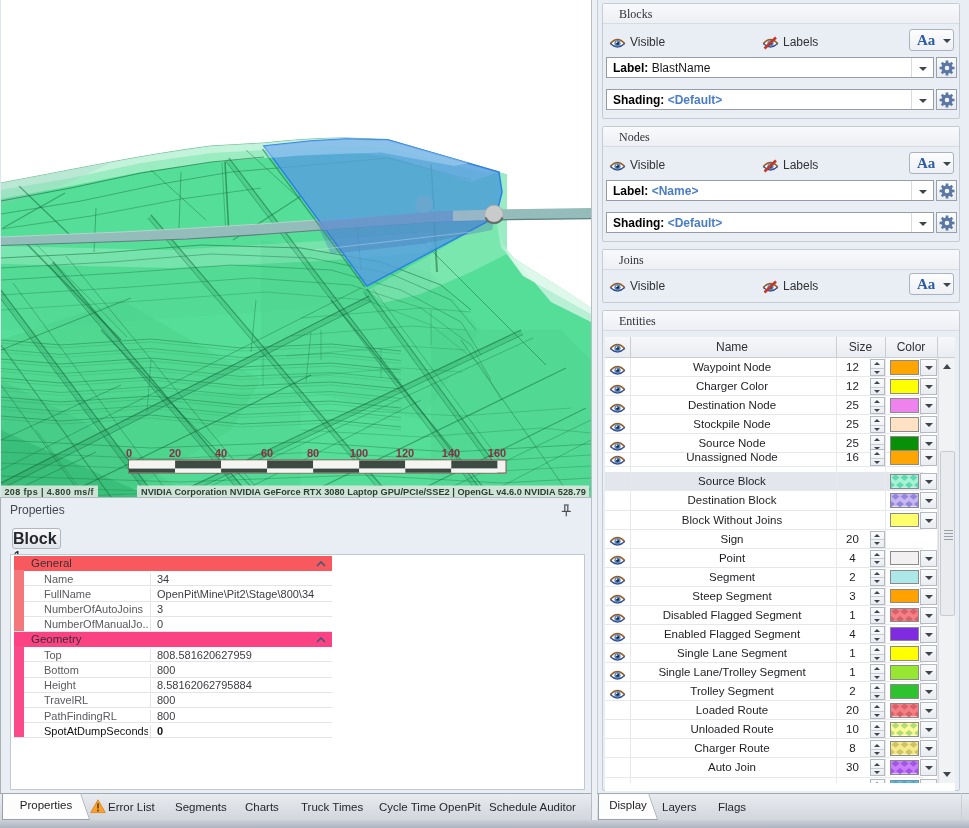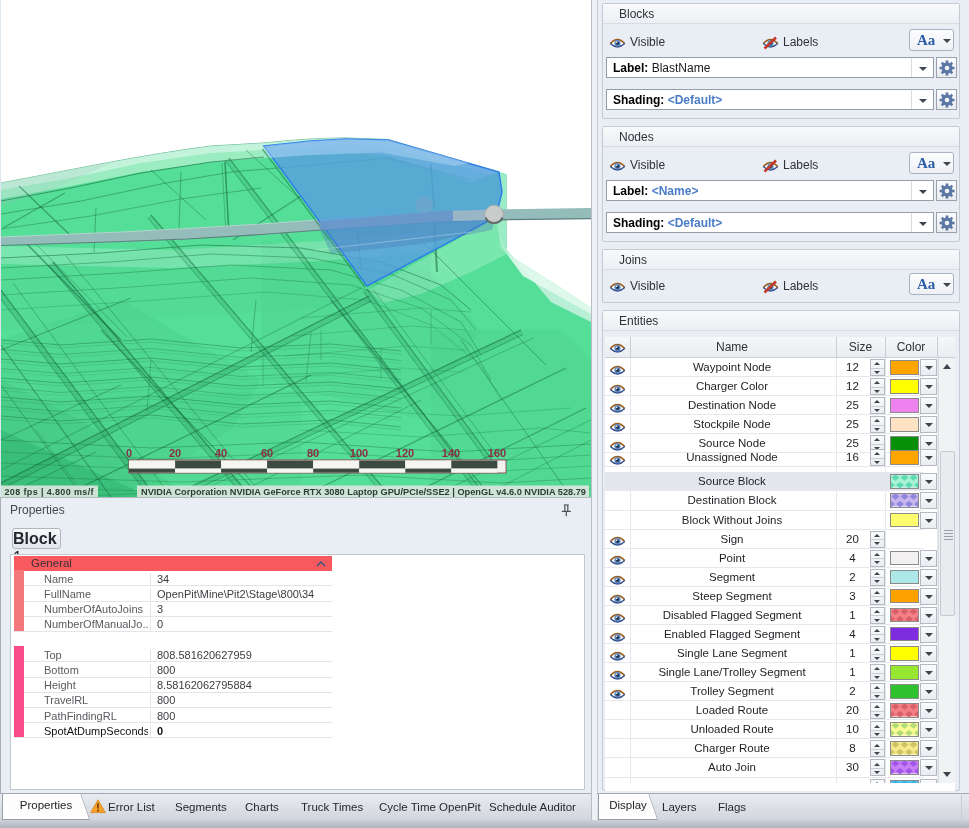--- a/index.html
+++ b/index.html
@@ -21,21 +21,21 @@
 #leftTabs { left:0; top:793px; width:591px; height:27px; background:linear-gradient(#e8ebef,#d2d6dd); border-top:1px solid #a3a8b1; }
 #rightTabs { left:595px; top:793px; width:374px; height:27px; background:linear-gradient(#e8ebef,#d2d6dd); border-top:1px solid #a3a8b1; }
 .tabtxt { position:absolute; top:7px; font-size:11.5px; color:#26262c; white-space:nowrap; }
 .activeTab { position:absolute; top:0px; height:26px; background:#9ba1ab; clip-path:polygon(0 0, calc(100% - 9px) 0, 100% 100%, 0 100%); font-size:12px; color:#1d1d22; text-align:center; }
 .activeTab .inner { position:absolute; left:1px; top:0; right:1px; bottom:1px; background:#fdfdfd; clip-path:polygon(0 0, calc(100% - 8.6px) 0, 100% 100%, 0 100%); }
 .activeTab span { position:relative; display:inline-block; line-height:23px; font-size:11.5px; }
 #bottomStrip { left:0; top:820px; width:969px; height:8px; background:linear-gradient(#ccd1d9,#aeb4bf); }
 #splitter { left:591px; top:0; width:6px; height:820px; background:#edf0f5; border-left:1px solid #b8bdc6; }
 #rightPanel { left:597px; top:0; width:372px; height:793px; background:#e9edf4; border-left:1px solid #c6cbd4; }
 .secbox { position:absolute; left:4px; width:358px; border:1px solid #c5cad3; border-radius:2px; background:#e9edf4; }
-.sechdr { position:absolute; left:0; top:0; width:100%; height:20px; background:linear-gradient(#f8f9fb,#edeff4); border-bottom:1px solid #d8dbe2; }
+.sechdr { position:absolute; left:0; top:0; width:100%; height:20px; background:linear-gradient(#f8f9fb,#edeff4); border-bottom:1px solid #d8dbe2;font-family:Liberation Serif, serif; }
 .sechdr span { position:absolute; left:16px; top:3px; font-size:12px; color:#2e3136; }
 .icolbl { position:absolute; font-size:12px; color:#333; }
 .eyeic { vertical-align:middle; }
 .aabtn { position:absolute; width:45px; height:22px; border:1px solid #a9b2c0; border-radius:3px; background:linear-gradient(#fdfdfe,#eef0f4);text-align:center; }
 .aabtn b { position:absolute; left:7px; top:2px; font-family:"Liberation Serif", serif; font-size:15px; color:#2b5ca8; }
 .aabtn i.td { left:33px; top:9px; }
 .combo { position:absolute; left:3px; width:328px; height:21px; background:#fff; border:1px solid #969ca8; font-size:12px; }
 .combo .ctext { position:absolute; left:6px; top:3px; white-space:nowrap; }
 .combo .carr { position:absolute; right:0; top:0; width:22px; height:100%; border-left:1px solid #d8dbe0; }
 .cpre { font-weight:bold; color:#000000; }
@@ -281,20 +281,26 @@
 <div class="pgrow" style="top:46.6px;height:15.2px;">
           <div class="pgbar" style="background:#f4787b;"></div>
           <div class="pglab" style="">NumberOfAutoJoins</div>
           <div class="pgval" style="">3</div>
         </div>
 <div class="pgrow" style="top:61.8px;height:15.2px;">
           <div class="pgbar" style="background:#f4787b;"></div>
           <div class="pglab" style="">NumberOfManualJo...</div>
           <div class="pgval" style="">0</div>
         </div>
+<div class="pghdr" style="top:77.0px;height:15.2px;background:#fb4283;">
+          <span class="pghtxt">Geometry</span>
+          <svg class="chev" width="10" height="6" viewBox="0 0 10 6">
+            <path d="M1 5 L5 1 L9 5" fill="none" stroke="#3c5a78" stroke-width="1.6"></path>
+          </svg>
+        </div>
 <div class="pgrow" style="top:92.2px;height:15.2px;">
           <div class="pgbar" style="background:#fa4a8a;"></div>
           <div class="pglab" style="">Top</div>
           <div class="pgval" style="">808.581620627959</div>
         </div>
 <div class="pgrow" style="top:107.4px;height:15.2px;">
           <div class="pgbar" style="background:#fa4a8a;"></div>
           <div class="pglab" style="">Bottom</div>
           <div class="pgval" style="">800</div>
         </div>

